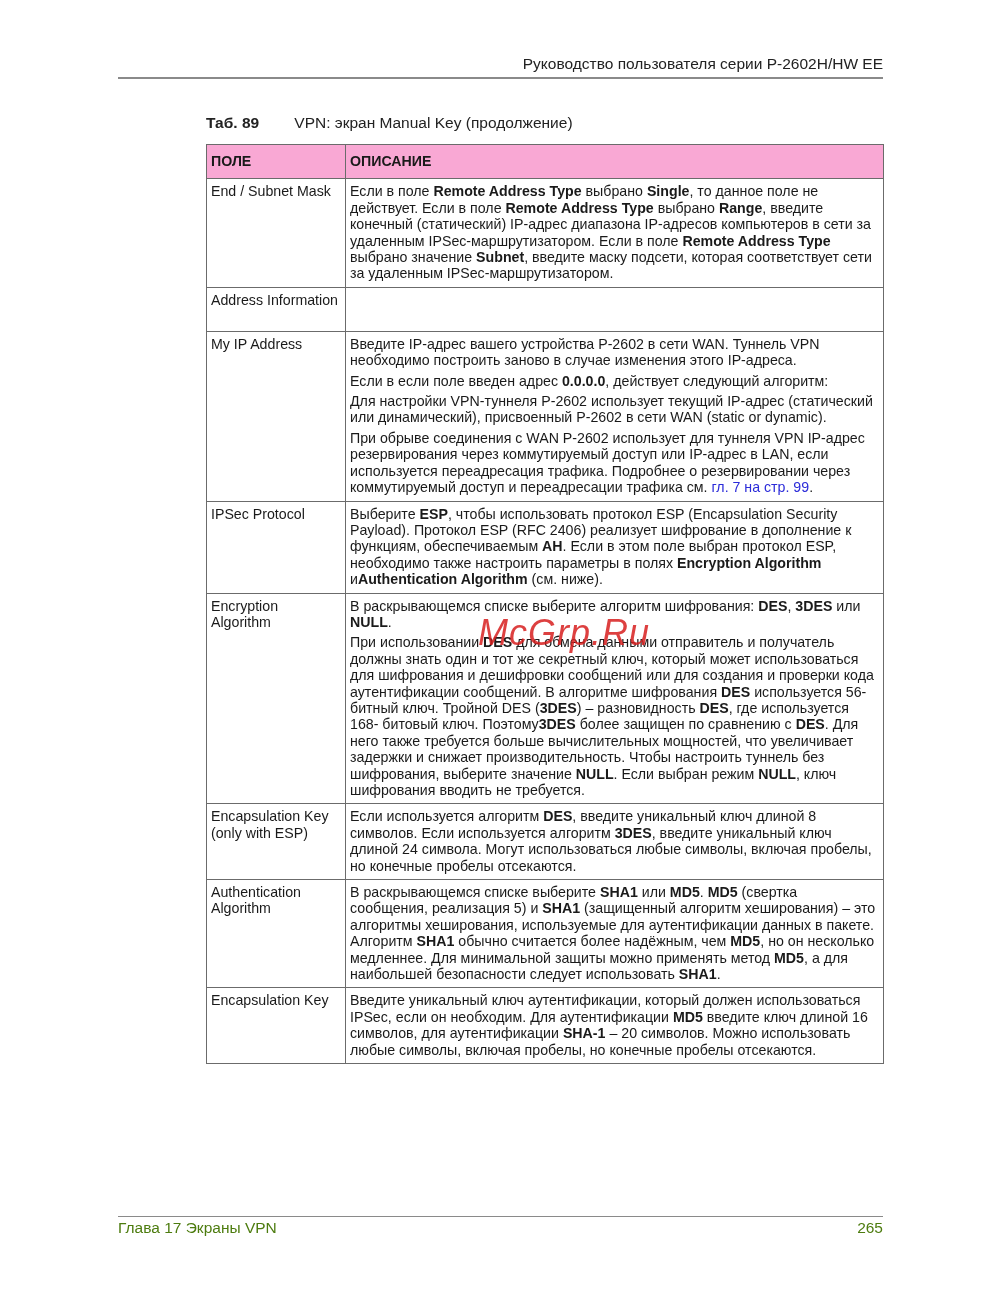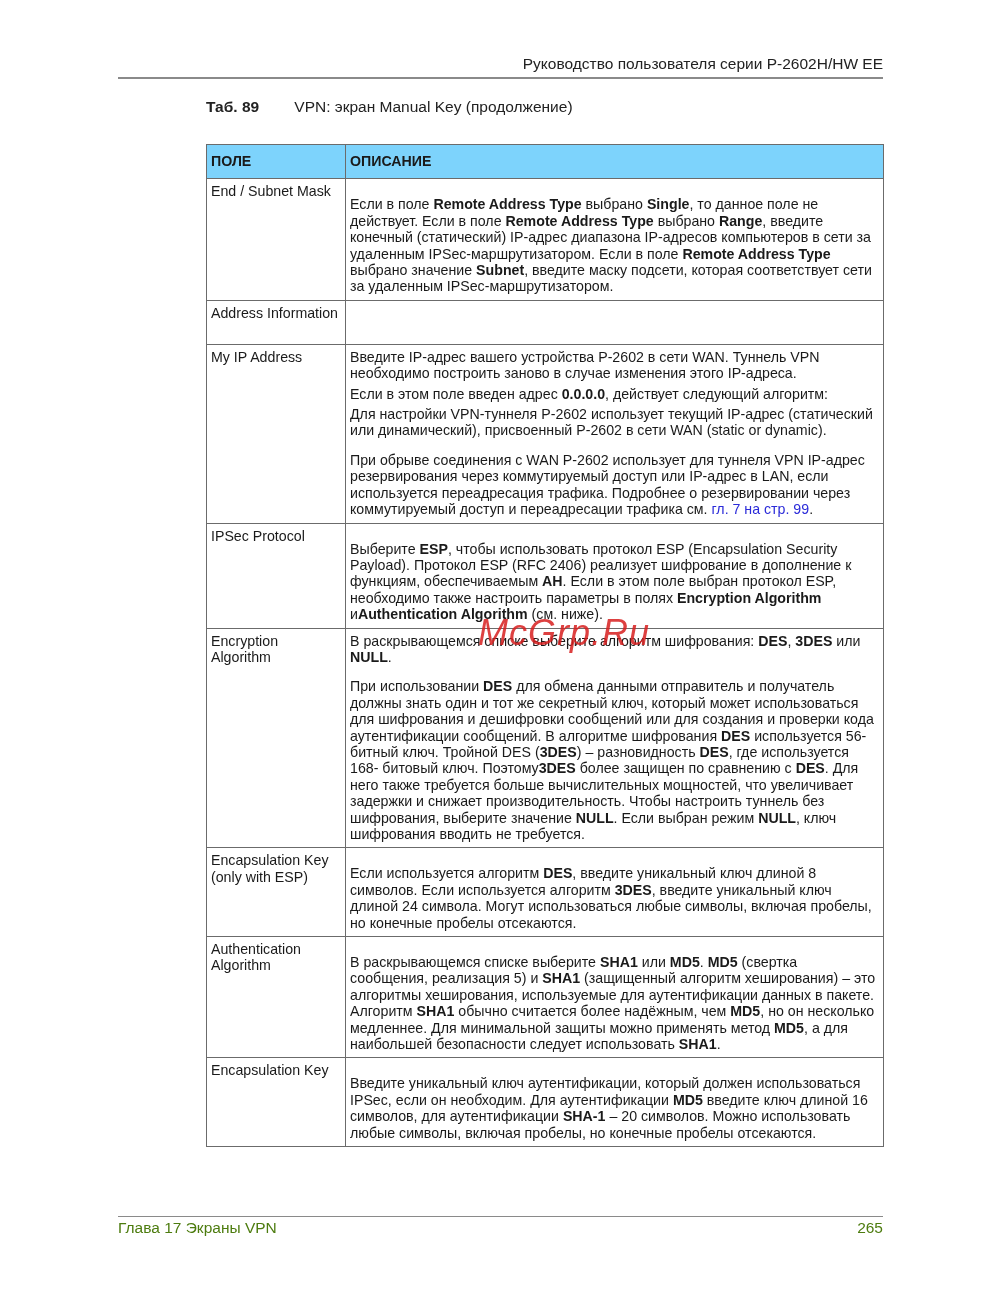--- a/index.html
+++ b/index.html
@@ -28,21 +28,21 @@
       position: absolute;
       left: 118px;
       top: 77px;
       width: 765px;
       height: 2px;
       background: #8a8a8a;
     }
     .table-caption {
       position: absolute;
       left: 206px;
-      top: 98px;
+      top: 114px;
       font-size: 15.5px;
       color: #222;
     }
     .table-caption .cap-num {
       font-weight: bold;
       display: inline-block;
       width: 84px;
     }
     table.spec {
       position: absolute;
@@ -53,36 +53,35 @@
       font-size: 14.2px;
       line-height: 16.4px;
     }
     table.spec th, table.spec td {
       border: 1px solid #6b6b6b;
       vertical-align: top;
       text-align: left;
       padding: 4px 5px 5px 4px;
     }
     table.spec th {
-      background: #7dd3fc;
+      background: #f9a8d4;
       font-weight: bold;
       font-size: 14.2px;
       padding-top: 8px;
       padding-bottom: 9px;
       height: 14px;
     }
     table.spec td.field {
       width: 129px;
     }
     table.spec td.desc p {
       margin: 0 0 4px 0;
     }
     table.spec td.desc p:last-child {
       margin-bottom: 0;
-      margin-top: 13px;
     }
     .link {
       color: #2b2bd9;
     }
     .row-empty td {
       height: 34px;
     }
     .row-short td {
       height: 17px;
     }
@@ -143,21 +142,21 @@
         </td>
       </tr>
       <tr class="row-empty">
         <td class="field">Address Information</td>
         <td class="desc"></td>
       </tr>
       <tr>
         <td class="field">My IP Address</td>
         <td class="desc">
           <p><span>Введите IP-адрес вашего устройства P-2602 в сети WAN. Туннель VPN необходимо построить заново в случае изменения этого IP-адреса.</span></p>
-          <p><span>Если в этом поле введен адрес </span><b>0.0.0.0</b><span>, действует следующий алгоритм:</span></p>
+          <p><span>Если в если поле введен адрес </span><b>0.0.0.0</b><span>, действует следующий алгоритм:</span></p>
           <p><span>Для настройки VPN-туннеля P-2602 использует текущий IP-адрес (статический или динамический), присвоенный P-2602 в сети WAN (static or dynamic).</span></p>
           <p><span>При обрыве соединения с WAN P-2602 использует для туннеля VPN IP-адрес резервирования через коммутируемый доступ или IP-адрес в LAN, если используется переадресация трафика. Подробнее о резервировании через коммутируемый доступ и переадресации трафика см. </span><a class="link">гл. 7 на стр. 99</a><span>.</span></p>
         </td>
       </tr>
       <tr>
         <td class="field">IPSec Protocol</td>
         <td class="desc">
           <p><span>Выберите </span><b>ESP</b><span>, чтобы использовать протокол ESP (Encapsulation Security Payload). Протокол ESP (RFC 2406) реализует шифрование в дополнение к функциям, обеспечиваемым </span><b>AH</b><span>. Если в этом поле выбран протокол ESP, необходимо также настроить параметры в полях </span><b>Encryption Algorithm</b><span> и</span><b>Authentication Algorithm</b><span> (см. ниже).</span></p>
         </td>
       </tr>

